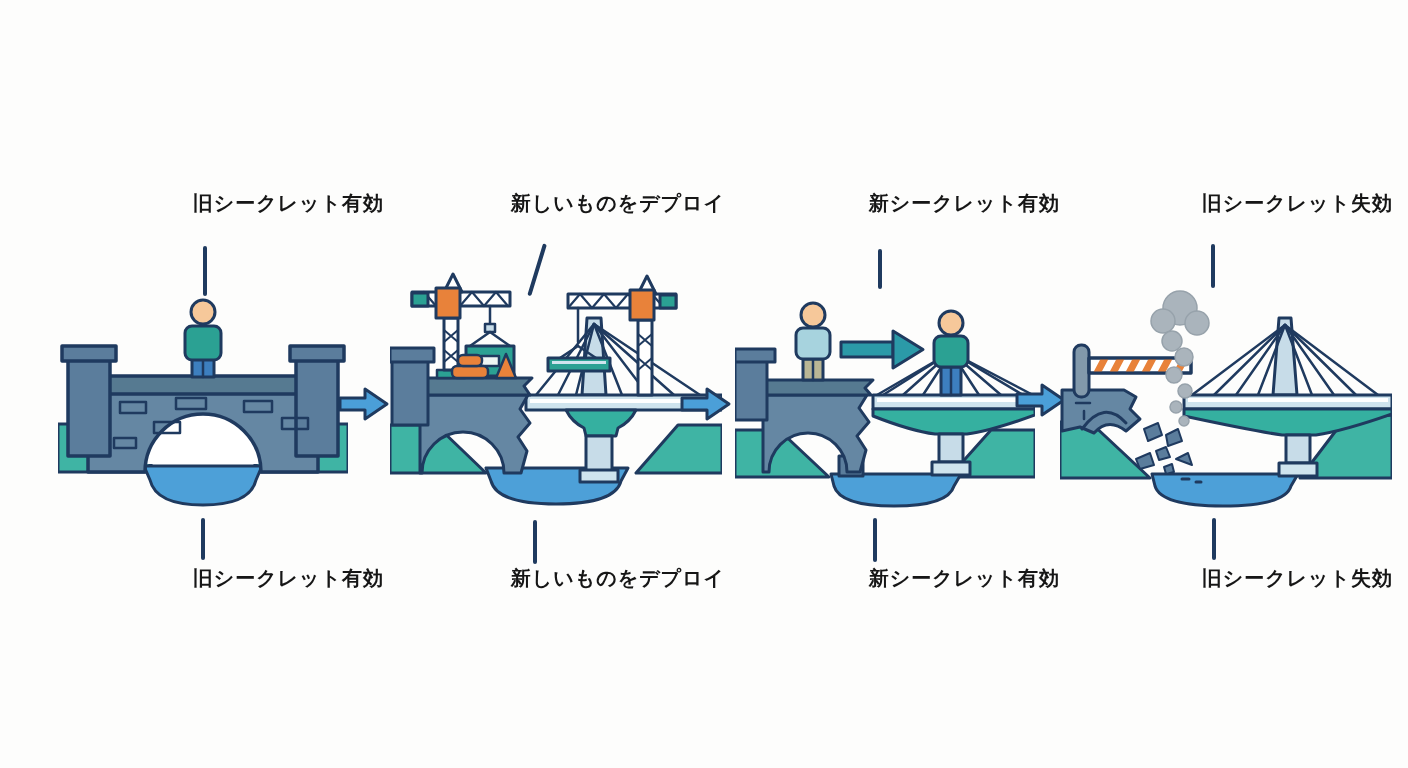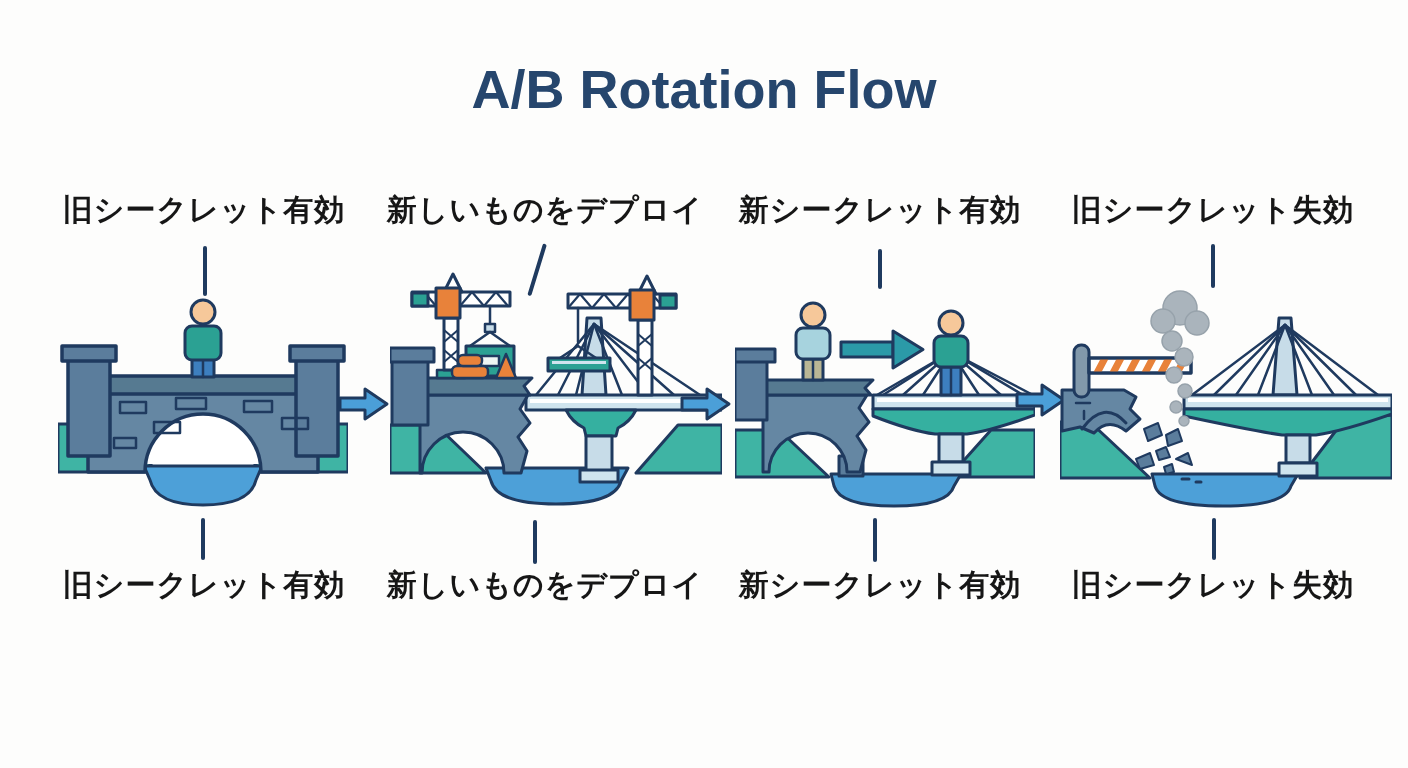--- a/index.html
+++ b/index.html
@@ -1,33 +1,32 @@
 <!DOCTYPE html>
 <html><head>
 <meta charset="utf-8">
 <style>
   html,body{margin:0;padding:0;background:#fff;}
   .canvas{position:relative;width:1408px;height:768px;background:#fdfdfc;overflow:hidden;
           font-family:"Liberation Sans",sans-serif;}
   .title{position:absolute;top:58px;left:0;width:1408px;margin:0;text-align:center;
          font-size:54px;font-weight:bold;color:#26466d;letter-spacing:0px;}
-  .label{position:absolute;width:360px;text-align:center;font-size:30px;font-weight:bold;
+  .label{position:absolute;width:360px;text-align:right;font-size:20px;font-weight:bold;
          color:#161616;letter-spacing:1px;white-space:nowrap;}
   .label.top{top:190px;}
   .label.bottom{top:565px;}
   .conn{position:absolute;width:4px;background:#1f3a5f;border-radius:2px;}
   .stage-svg{position:absolute;}
   svg{display:block;}
 </style>
 </head>
 <body>
 
 <div class="canvas">
 
-  <h1 class="title">A/B Rotation Flow</h1>
 
   <div class="label top" style="left:24px">旧シークレット有効</div>
   <div class="label top" style="left:365px">新しいものをデプロイ</div>
   <div class="label top" style="left:700px">新シークレット有効</div>
   <div class="label top" style="left:1033px">旧シークレット失効</div>
 
   <div class="conn" style="left:203px;top:246px;height:50px"></div>
   <div class="conn" style="left:543px;top:244px;height:54px;transform:rotate(17deg);transform-origin:top center"></div>
   <div class="conn" style="left:878px;top:249px;height:40px"></div>
   <div class="conn" style="left:1211px;top:244px;height:44px"></div>

